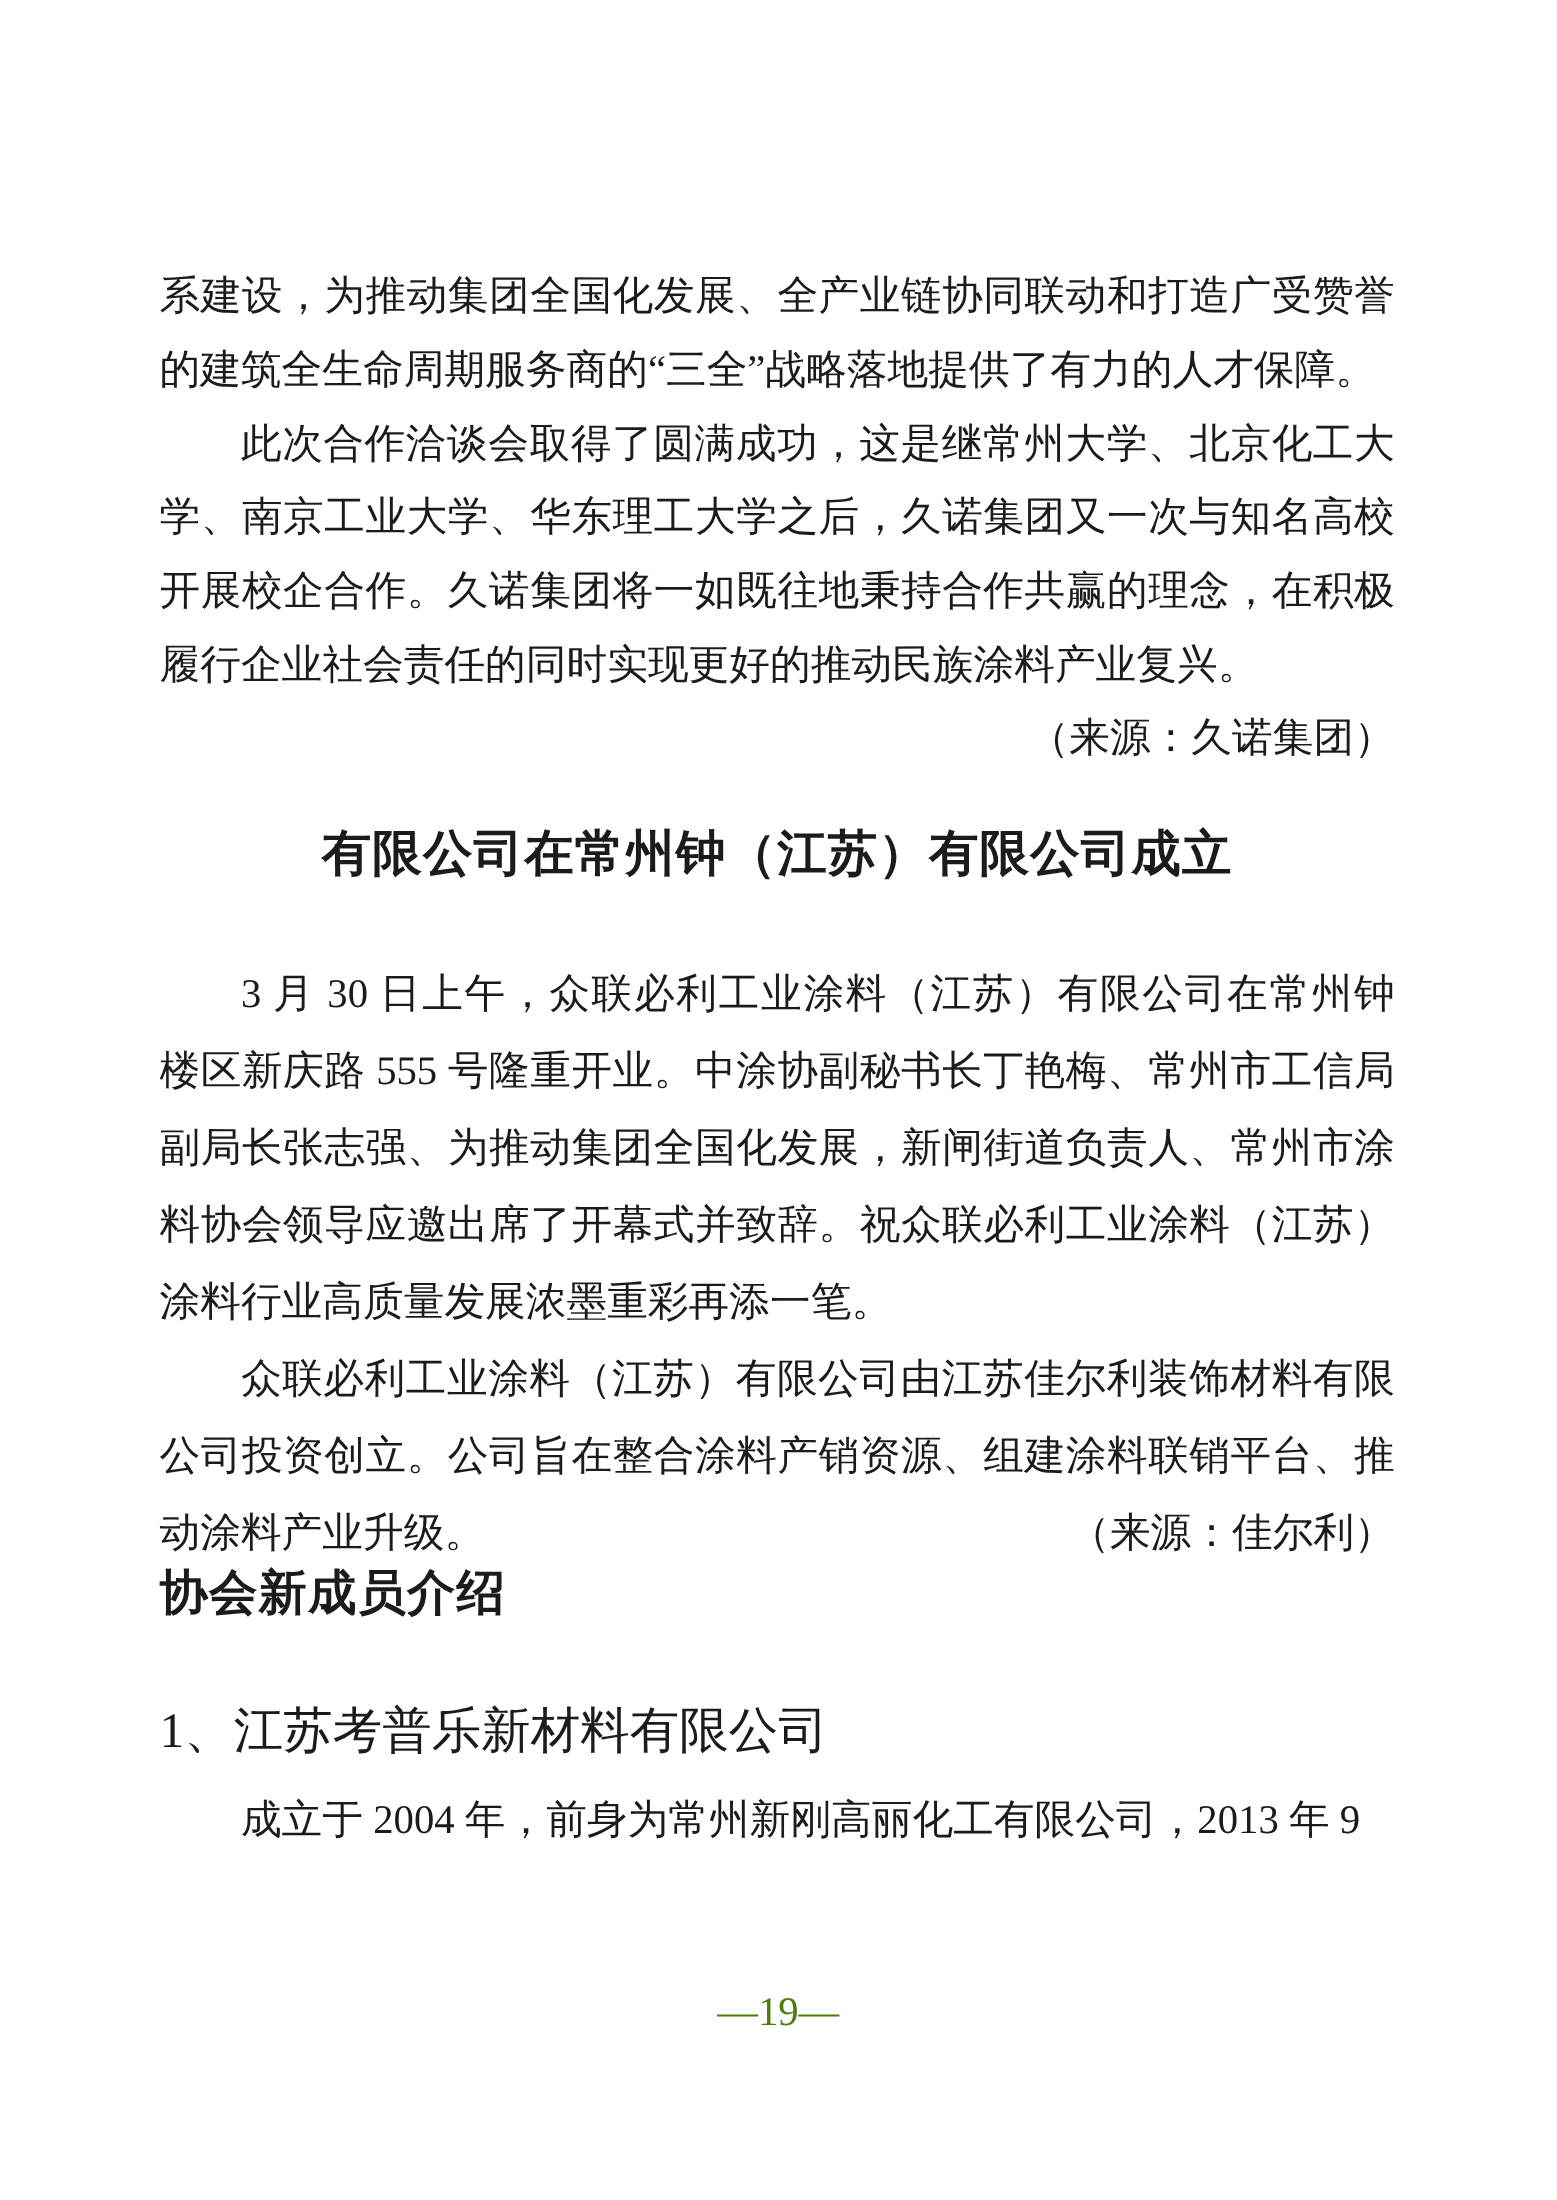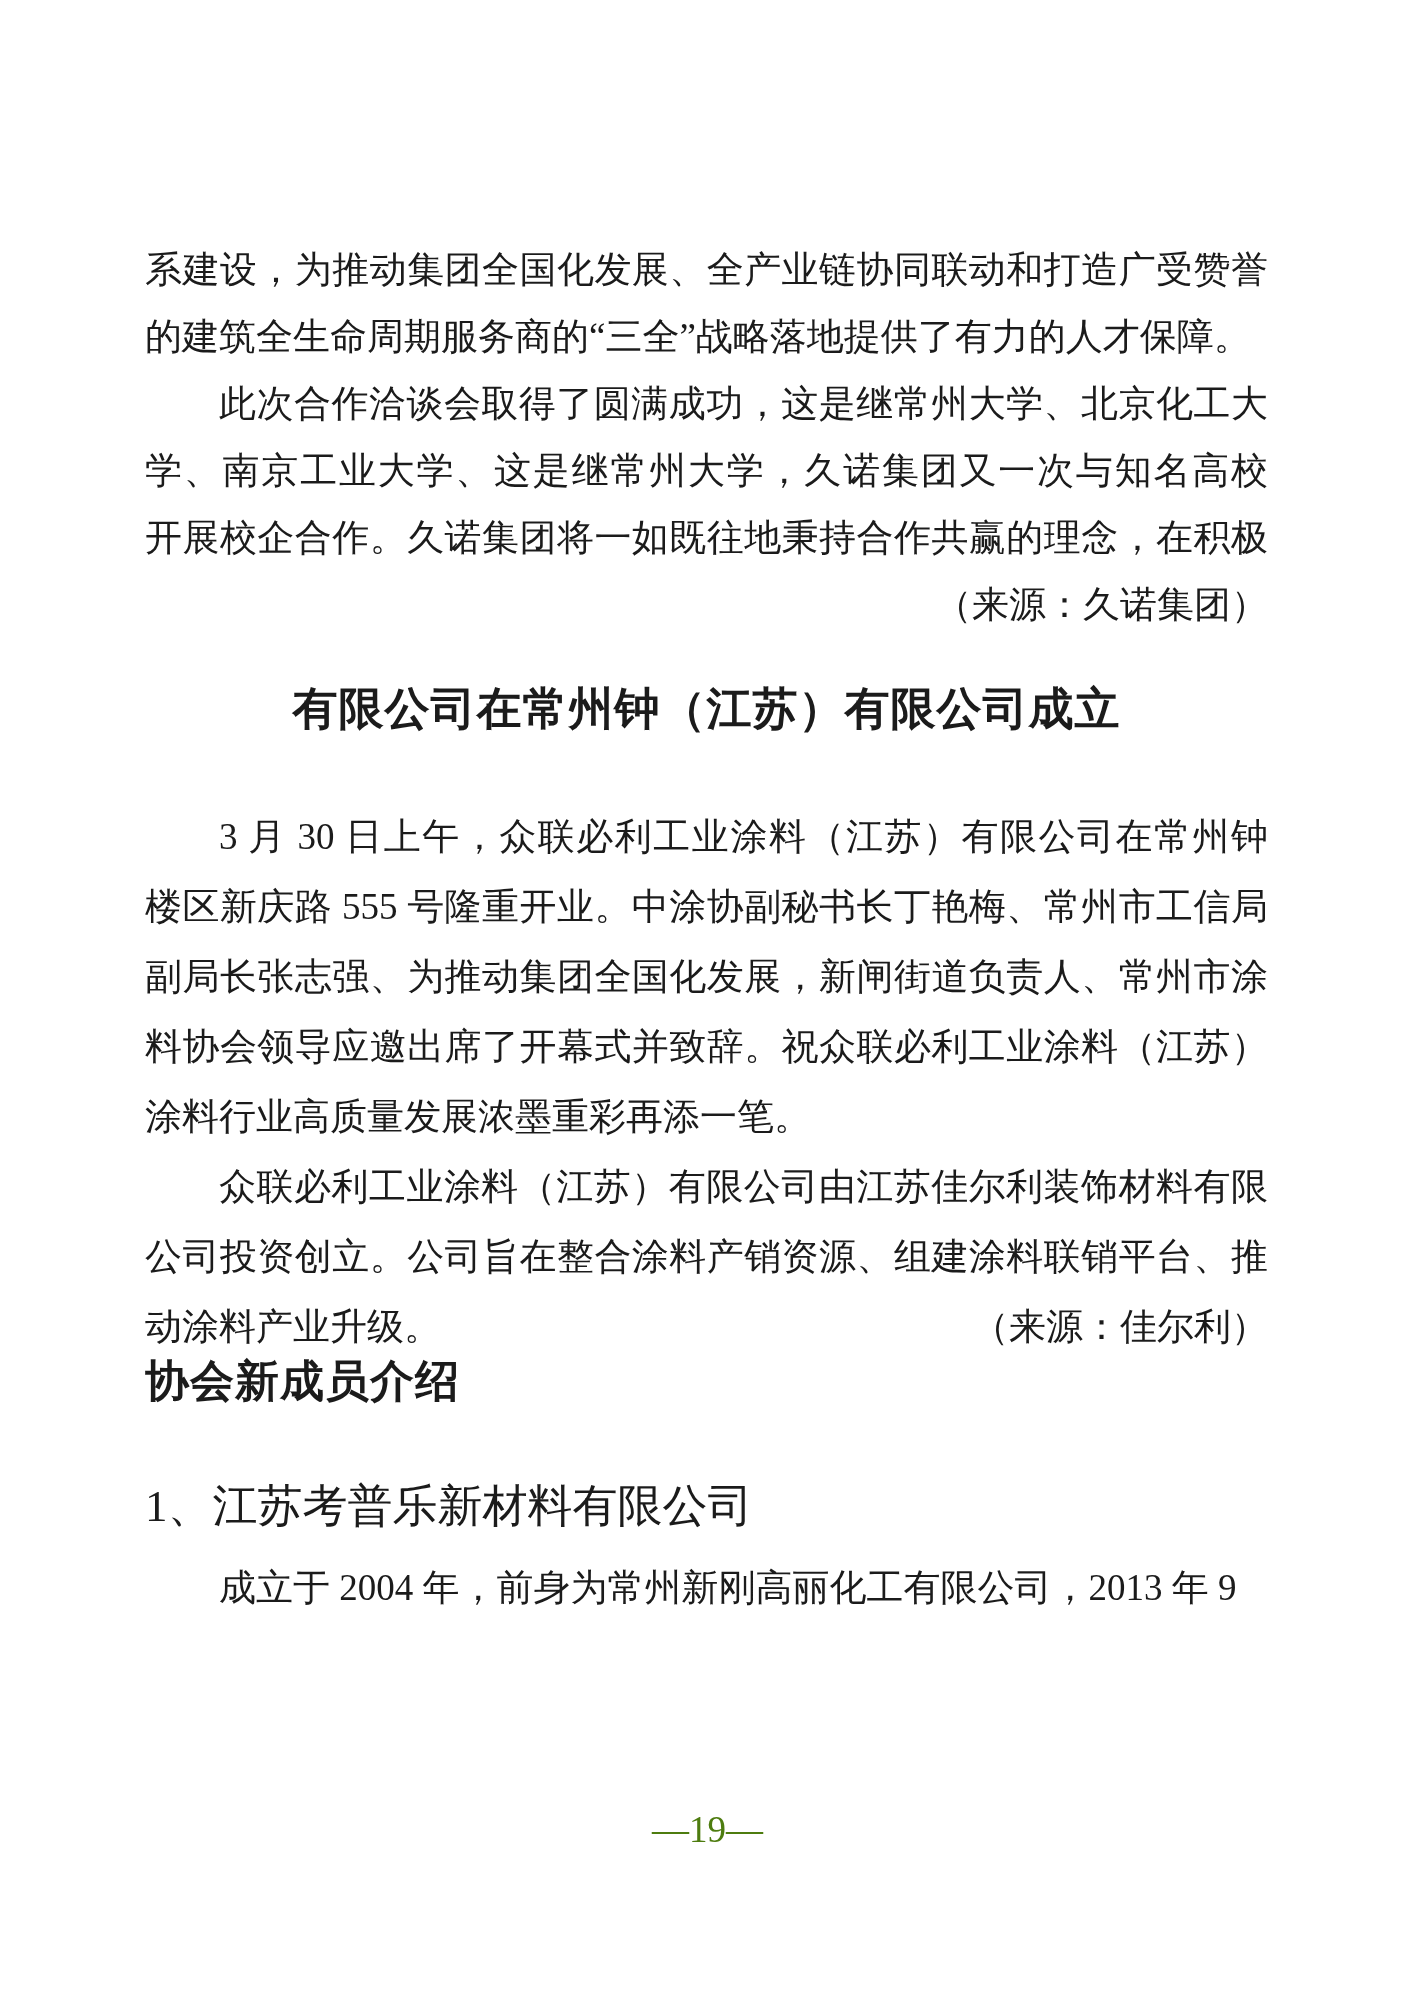--- a/index.html
+++ b/index.html
@@ -92,22 +92,23 @@
 </head>
 <body>
 
 <div class="page">
 
   <div class="bodytext">
     <div class="line">系建设，为推动集团全国化发展、全产业链协同联动和打造广受赞誉</div>
     <div class="line short">的建筑全生命周期服务商的“三全”战略落地提供了有力的人才保障。</div>
 
     <div class="line indent">此次合作洽谈会取得了圆满成功，这是继常州大学、北京化工大</div>
-    <div class="line">学、南京工业大学、这是继常州大学，久诺集团又一次与知名高校</div>
+    <div class="line">学、南京工业大学、华东理工大学之后，久诺集团又一次与知名高校</div>
     <div class="line">开展校企合作。久诺集团将一如既往地秉持合作共赢的理念，在积极</div>
+    <div class="line short">履行企业社会责任的同时实现更好的推动民族涂料产业复兴。</div>
 
     <div class="line source">（来源：久诺集团）</div>
   </div>
 
   <div class="heading1">有限公司在常州钟（江苏）有限公司成立</div>
 
   <div class="bodytext sec2">
     <div class="line indent">3 月 30 日上午，众联必利工业涂料（江苏）有限公司在常州钟</div>
     <div class="line">楼区新庆路 555 号隆重开业。中涂协副秘书长丁艳梅、常州市工信局</div>
     <div class="line">副局长张志强、为推动集团全国化发展，新闸街道负责人、常州市涂</div>

